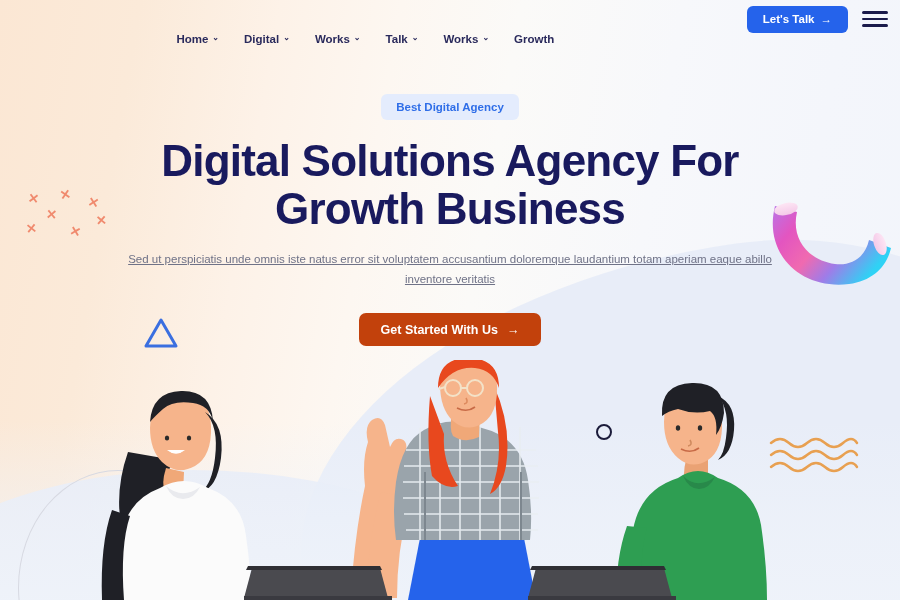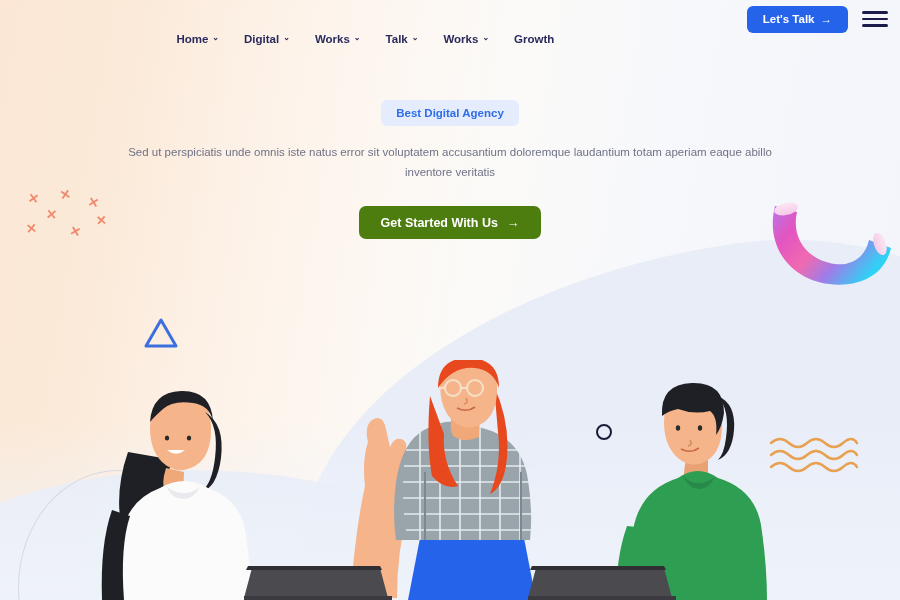--- a/index.html
+++ b/index.html
@@ -105,43 +105,44 @@
     display:flex; align-items:center; gap:6px;
     border:none; cursor:pointer; white-space:nowrap;
   }
   .hamburger{
     width:26px; display:flex; flex-direction:column; gap:4px; cursor:pointer;
   }
   .hamburger i{ display:block; height:2.6px; background:#1b1b4b; border-radius:2px; }
 
   
   .hero{
-    position:absolute; left:0; top:6px; width:900px;
+    position:absolute; left:0; top:0; width:900px;
     text-align:center; z-index:20;
   }
   .badge{
     display:inline-block; margin-top:94px;
     background:#e4ecfd; color:#2f6ee8;
     font-size:11.5px; font-weight:600;
     padding:7px 15px; border-radius:6px;
   }
   .headline{
     margin-top:17px;
     font-size:44px; line-height:48px; font-weight:700;
     color:#191a5e; letter-spacing:-.8px;
     padding:0 120px;
   }
   .subtitle{
     margin-top:16px;
     font-size:11.5px; line-height:20px; color:#6f7287;
     padding:0 118px;
+    text-decoration:underline;
   }
   .btn-start{
     margin-top:24px;
-    background:#4d7c0f; color:#fff;
+    background:#c2410c; color:#fff;
     font-size:12.5px; font-weight:700;
     padding:0 22px; height:33px; border-radius:7px;
     display:inline-flex; align-items:center; gap:9px;
     border:none; cursor:pointer;
   }
 
   
   .illus{
     position:absolute; left:0; bottom:0; width:900px; height:240px; z-index:15;
   }
@@ -242,20 +243,21 @@
     <div class="hamburger">
       <i></i>
       <i></i>
       <i></i>
     </div>
   </div>
 </header>
 
 <section class="hero">
   <div class="badge">Best Digital Agency</div>
+  <h1 class="headline">Digital Solutions Agency For Growth Business</h1>
   <p class="subtitle">Sed ut perspiciatis unde omnis iste natus error sit voluptatem accusantium doloremque laudantium totam aperiam eaque abillo inventore veritatis</p>
   <button class="btn-start">
     <span>Get Started With Us</span>
     <span>→</span>
   </button>
 </section>
 
 <div class="illus">
   <svg width="900" height="240" viewBox="0 0 900 240">
 

